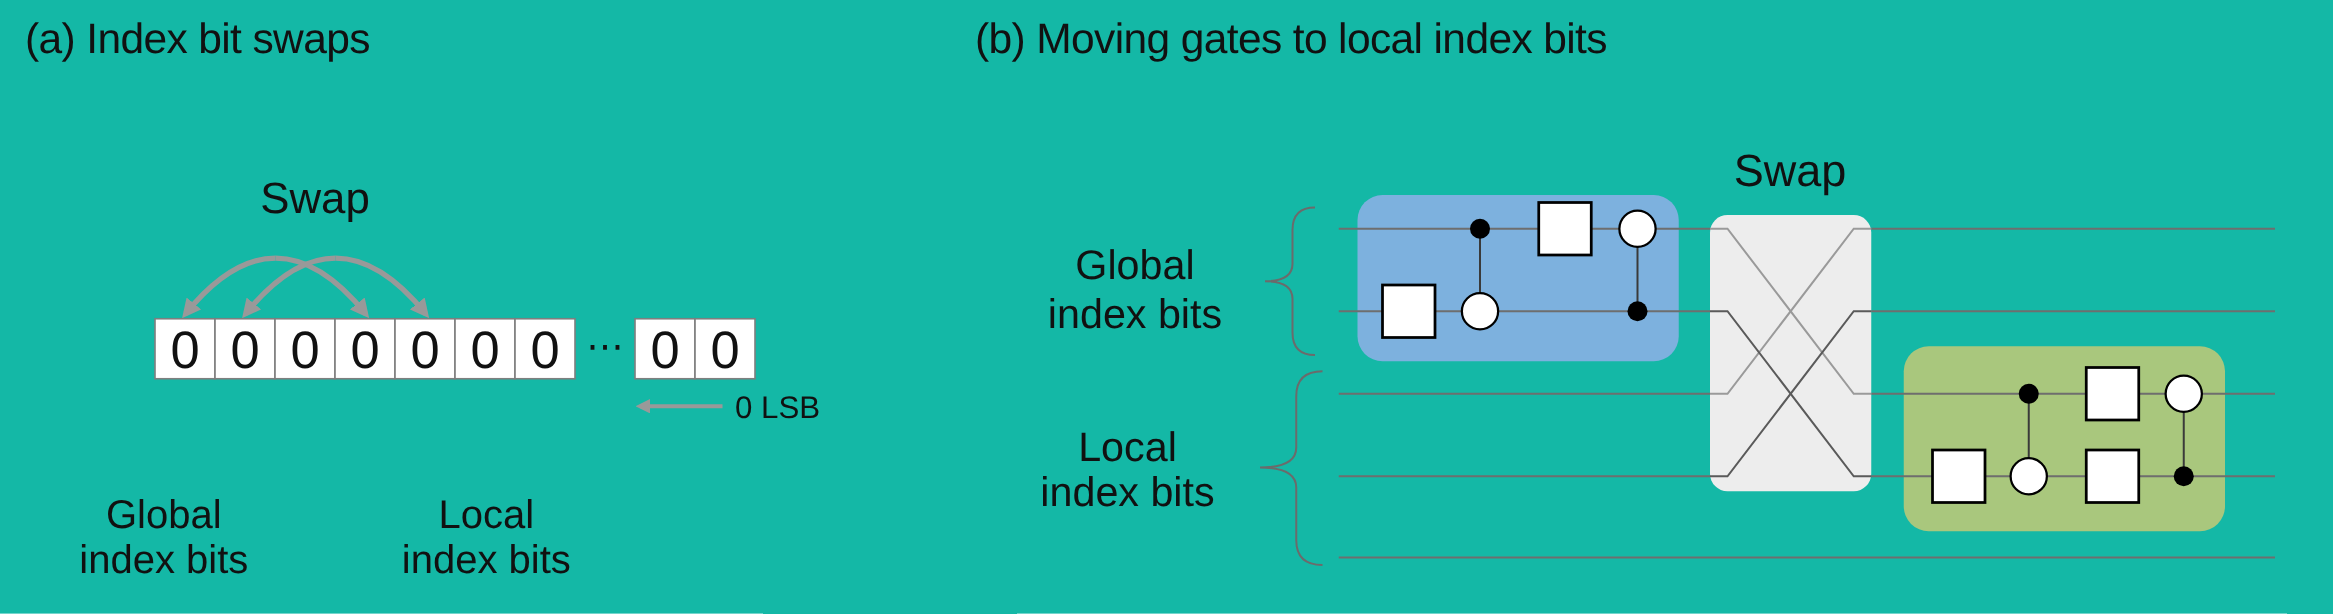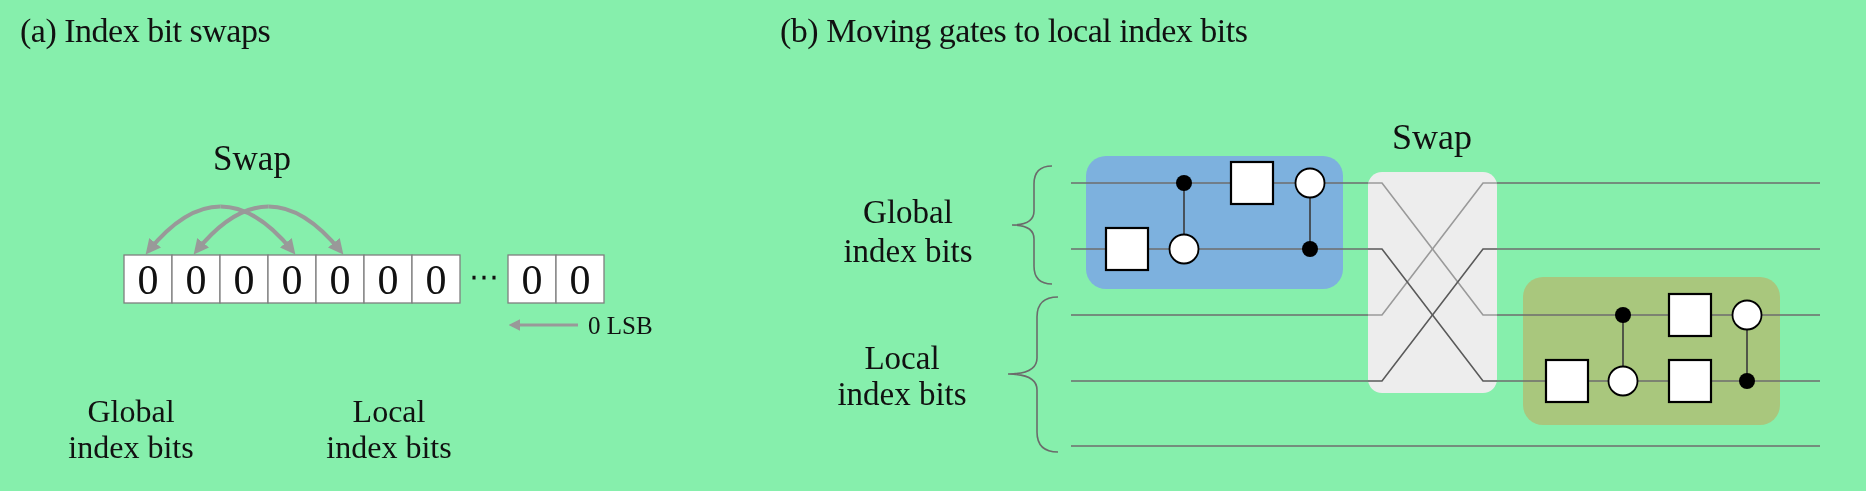--- a/index.html
+++ b/index.html
@@ -1,20 +1,20 @@
 <!DOCTYPE html>
 <html><head>
 <meta charset="utf-8">
 <style>
   html,body{margin:0;padding:0;background:#fff;}
   .figure{
     position:relative;
     width:1866px;height:491px;
-    background:#86efac;
-    font-family:Liberation Serif, serif;
+    background:#14b8a6;
+    font-family:Liberation Sans, sans-serif;
     overflow:hidden;
   }
   svg{display:block;}
   text{fill:#111;}
   .title{font-size:34px;letter-spacing:-0.5px;}
   .swap-a{font-size:35px;text-anchor:middle;}
   .swap-b{font-size:36px;text-anchor:middle;}
   .cell-num{font-size:42px;text-anchor:middle;}
   .dots{font-size:30px;text-anchor:middle;}
   .lsb{font-size:25px;}

